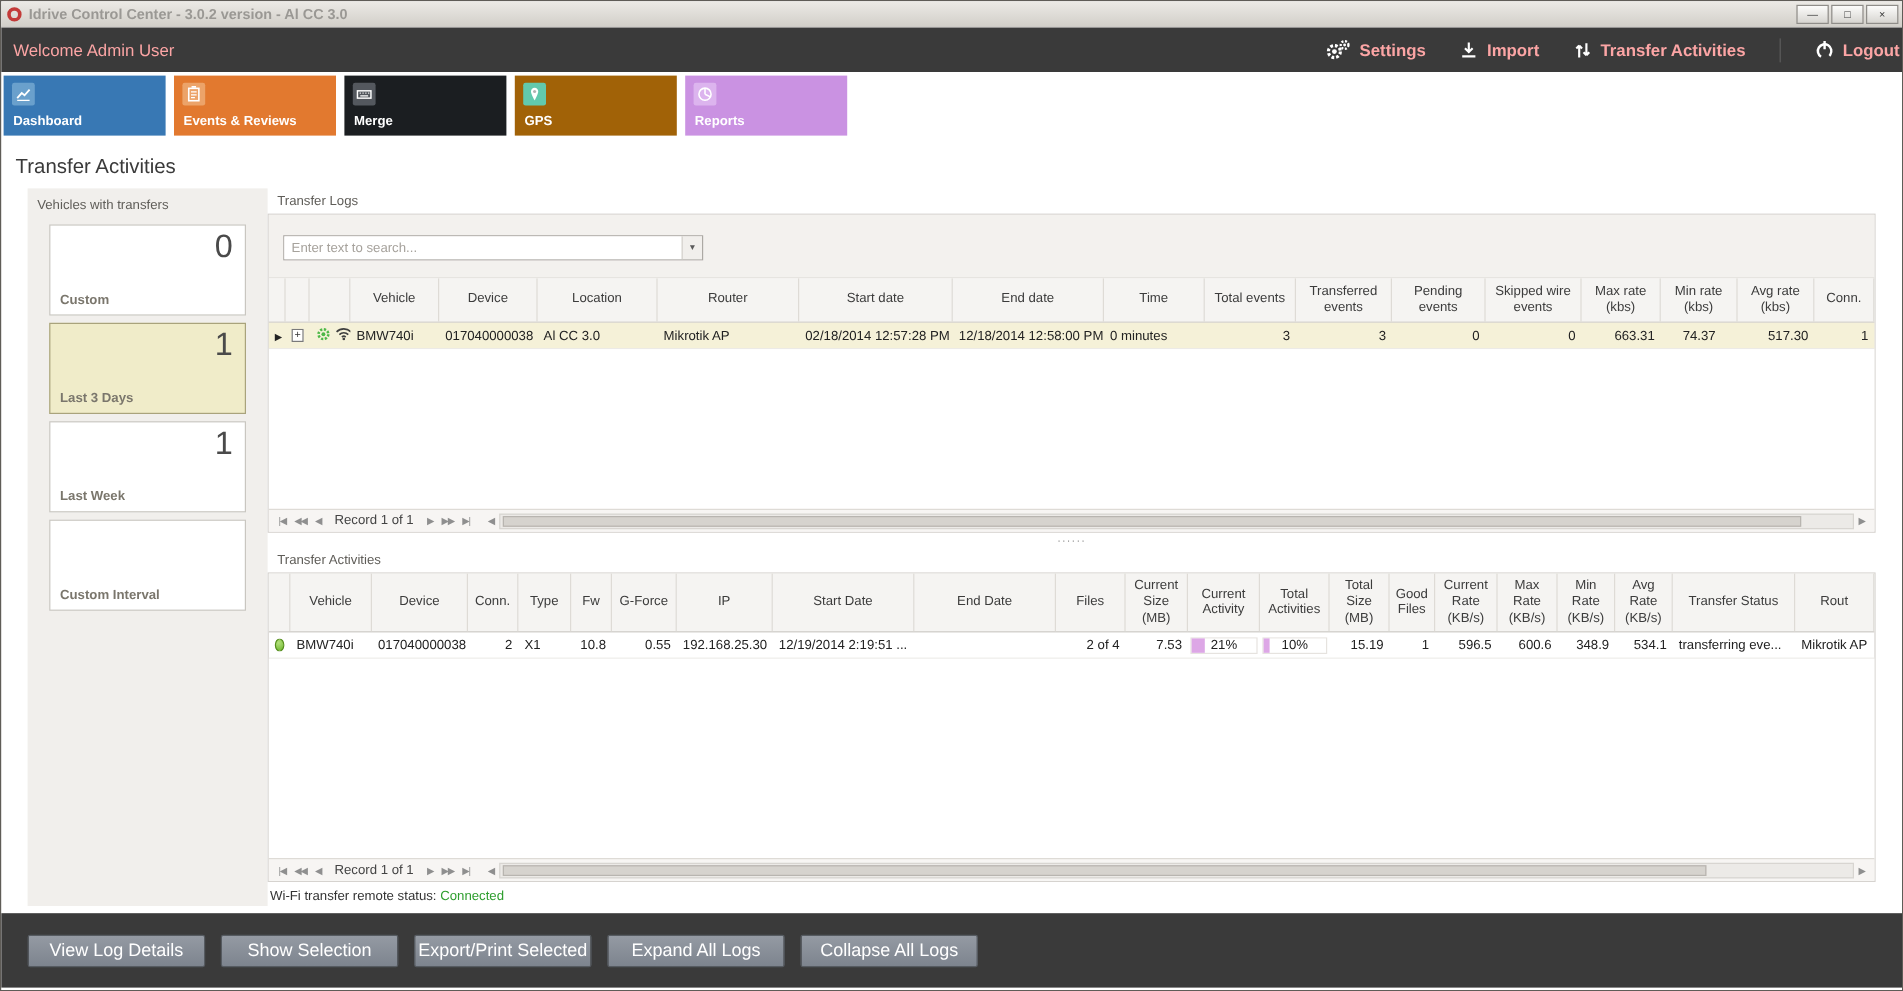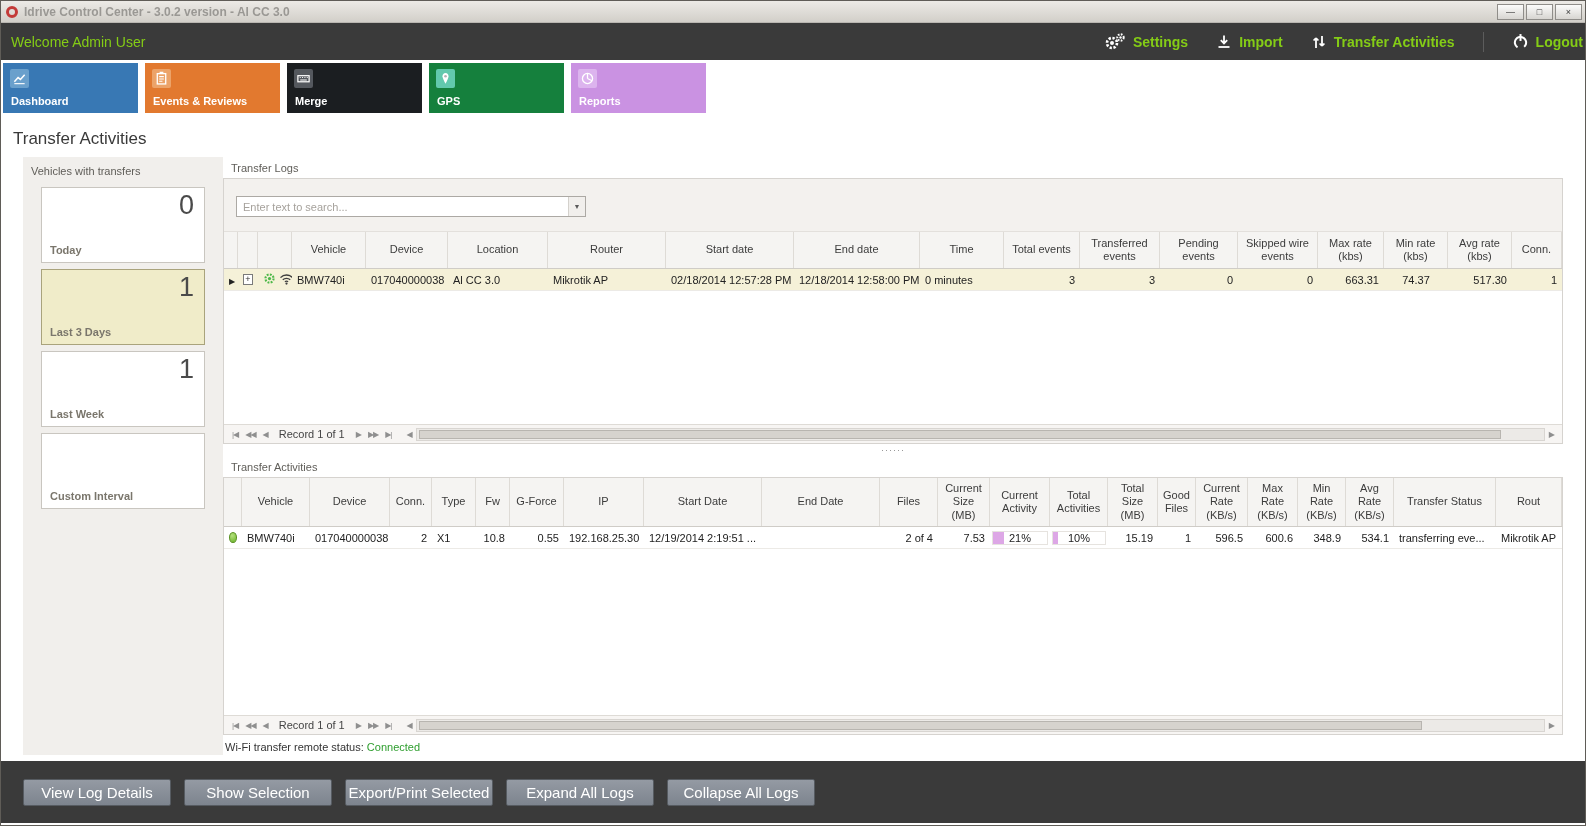--- a/index.html
+++ b/index.html
@@ -8,21 +8,21 @@
   .window { width:1586px; height:826px; background:#fff; border:1px solid #5f5c57; position:relative; overflow:hidden; }
 
   
   .titlebar { height:22px; background:linear-gradient(#eceae6,#d2cfc9); display:flex; align-items:center; padding:0 3px 0 5px; gap:6px; border-bottom:1px solid #b9b6b1; }
   .app-icon { width:12px; height:12px; border:3px solid #c33a38; border-radius:50%; }
   .title-text { flex:1; font-size:12px; font-weight:bold; color:#9a9894; white-space:nowrap; overflow:hidden; }
   .win-btns { display:flex; gap:2px; }
   .win-btn { width:27px; height:16px; border:1px solid #8f8d89; background:linear-gradient(#fcfcfb,#d7d5d1); font-size:9px; color:#3b3b3b; display:flex; align-items:center; justify-content:center; cursor:default; }
 
   
-  .topbar { height:37px; background:#3a3a3a; color:#84cc16; display:flex; align-items:center; padding:0 2px 0 10px; overflow:hidden; }
+  .topbar { height:37px; background:#3a3a3a; color:#fca5a5; display:flex; align-items:center; padding:0 2px 0 10px; overflow:hidden; }
   .welcome { font-size:14px; }
   .top-actions { margin-left:auto; display:flex; align-items:center; gap:28px;font-weight:bold; }
   .top-action { display:flex; align-items:center; gap:7px; font-size:14px; cursor:pointer; white-space:nowrap; }
   .tdivider { width:1px; height:20px; background:#5c5c5c; }
   .ticon { display:flex; align-items:center; }
 
   
   .tiles { display:flex; gap:7px; padding:3px 0 4px 2px; }
   .tile { width:135px; height:50px; position:relative; color:#fff; cursor:pointer; }
   .tile-icon { position:absolute; top:6px; left:7px; width:19px; height:19px; border-radius:2px; display:flex; align-items:center; justify-content:center; }
@@ -182,21 +182,21 @@
     </div>
     <div class="tile" style="background: rgb(27, 30, 33);">
       <span class="tile-icon" style="background: rgb(84, 88, 94);">
         <svg width="15" height="15" viewBox="0 0 16 16">
             <rect x="2" y="5" width="12" height="6.5" fill="none" stroke="#fff" stroke-width="1.3"></rect>
             <path d="M4 7h1 M6.5 7h1 M9 7h1 M11.5 7h1 M4.5 9.5h7" stroke="#fff" stroke-width="1.1"></path>
           </svg>
       </span>
       <span class="tile-label">Merge</span>
     </div>
-    <div class="tile" style="background: #15803d;">
+    <div class="tile" style="background: #a16207;">
       <span class="tile-icon" style="background: rgb(98, 201, 173);">
         <svg width="15" height="15" viewBox="0 0 16 16">
             <path d="M8 2.2 C6 2.2 4.8 3.8 4.8 5.6 C4.8 8 8 13.5 8 13.5 C8 13.5 11.2 8 11.2 5.6 C11.2 3.8 10 2.2 8 2.2 Z" fill="#fff"></path>
             <circle cx="8" cy="5.6" r="1.4" fill="rgba(0,0,0,0.3)"></circle>
           </svg>
       </span>
       <span class="tile-label">GPS</span>
     </div>
     <div class="tile" style="background: rgb(202, 146, 226);">
       <span class="tile-icon" style="background: rgb(220, 180, 238);">
@@ -211,21 +211,21 @@
 
   <div class="page-title">Transfer Activities</div>
 
   <div class="content">
 
     <div class="sidebar">
       <div class="side-title">Vehicles with transfers</div>
       <div class="cards">
         <div class="card">
           <span class="card-value">0</span>
-          <span class="card-label">Today</span>
+          <span class="card-label">Custom</span>
         </div>
         <div class="card selected">
           <span class="card-value">1</span>
           <span class="card-label">Last 3 Days</span>
         </div>
         <div class="card">
           <span class="card-value">1</span>
           <span class="card-label">Last Week</span>
         </div>
         <div class="card">

